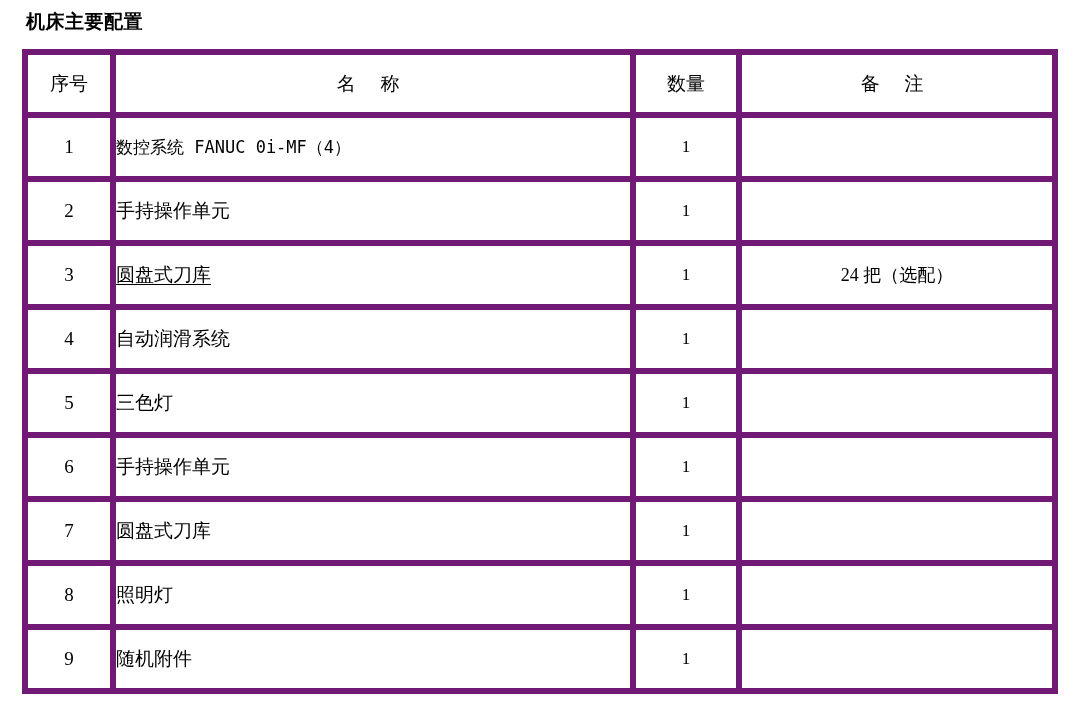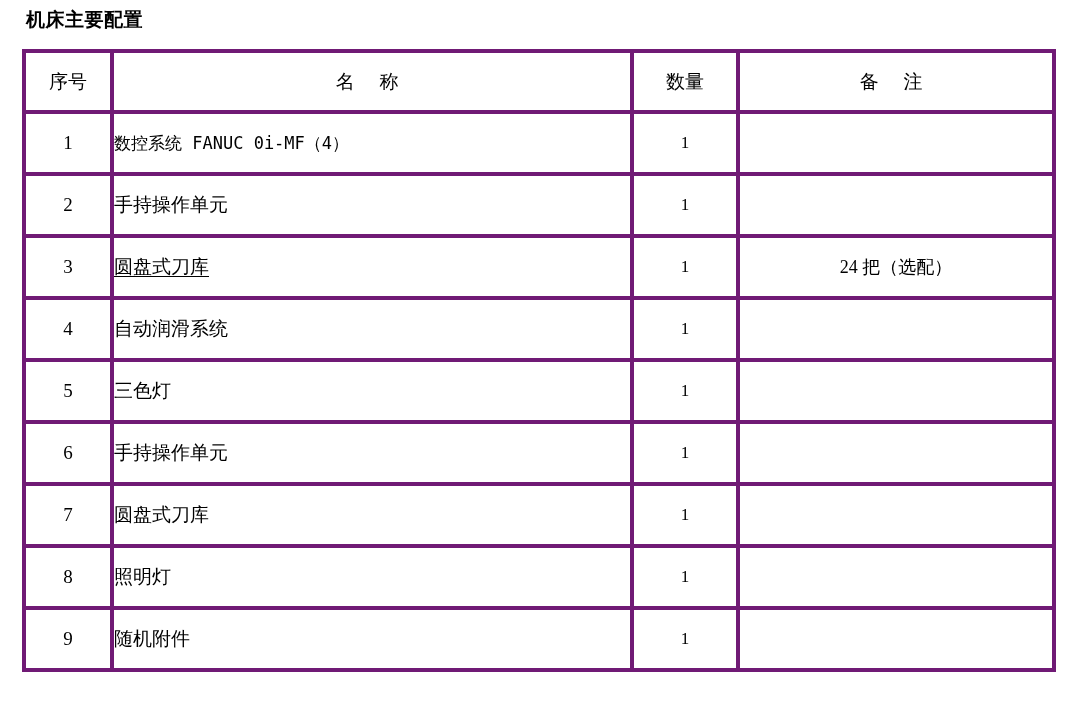--- a/index.html
+++ b/index.html
@@ -15,39 +15,39 @@
     overflow: hidden;
   }
   .page {
     position: relative;
     width: 1081px;
     height: 712px;
     box-sizing: border-box;
     padding: 0;
   }
   .doc-title {
-    font-family: Liberation Mono, monospace;
+    font-family: Liberation Sans, sans-serif;
     font-weight: bold;
     font-size: 19px;
     line-height: 1;
     margin: 12px 0 0 26px;
     letter-spacing: 0.5px;
   }
   .table-wrap {
     margin: 18px 0 0 22px;
     width: 1030px;
   }
   table.config-table {
     border-collapse: collapse;
     width: 100%;
     table-layout: fixed;
   }
   table.config-table td,
   table.config-table th {
-    border: 4px solid #701a75;
+    border: 6px solid #701a75;
     padding: 0;
     font-weight: normal;
   }
   col.c-no    { width: 88px; }
   col.c-name  { width: 520px; }
   col.c-qty   { width: 106px; }
   col.c-note  { width: 316px; }
 
   .hdr-cell {
     height: 57px;

